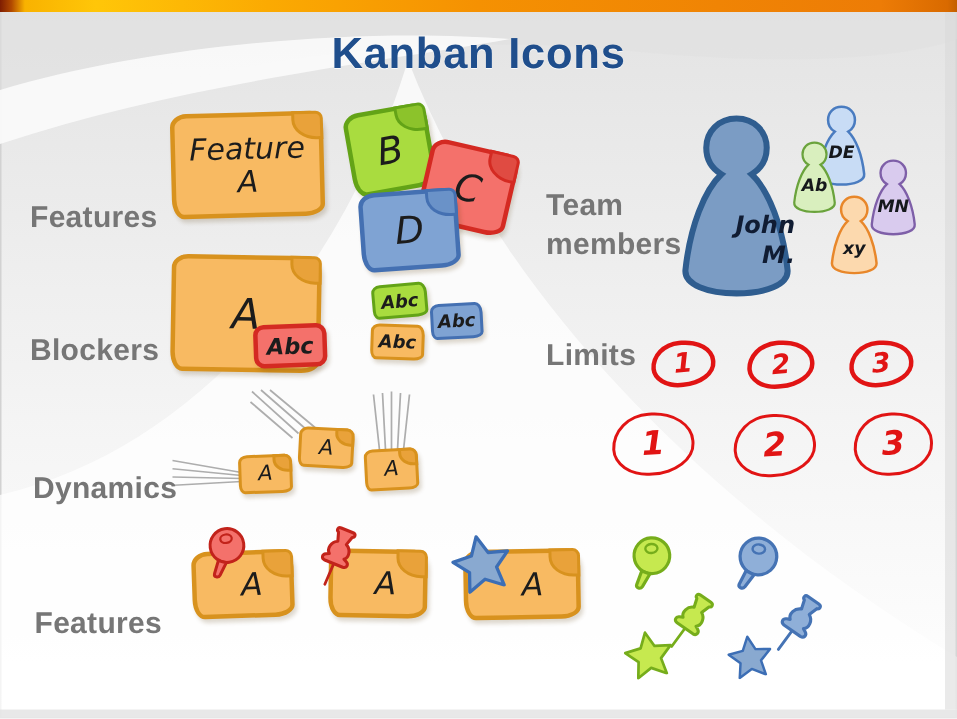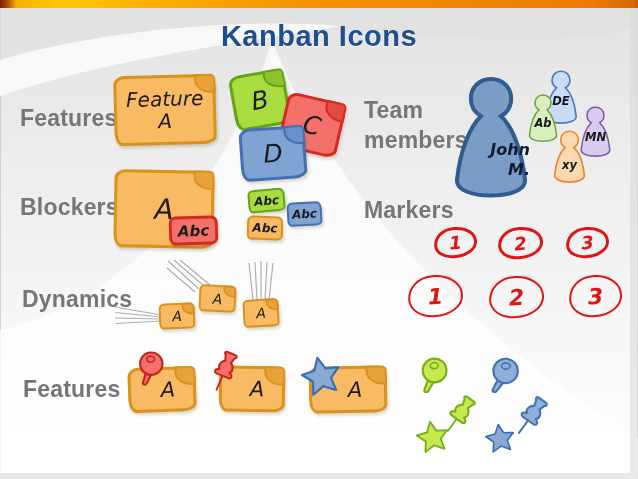--- a/index.html
+++ b/index.html
@@ -13,22 +13,22 @@
   .topbar{
     position:absolute;left:0;top:0;width:638px;height:8px;z-index:3;
     background:linear-gradient(90deg,#7e1d02 0%,#b24a00 1.2%,#f9b200 2.6%,#ffc608 10%,#fbaa02 28%,#f59102 50%,#f08404 75%,#ed7c06 92%,#d96a00 99%,#c35f00 100%);
   }
   .title{
     position:absolute;left:0;top:20px;width:638px;text-align:center;z-index:2;
     font-size:29px;font-weight:bold;color:#1f4e8c;letter-spacing:.5px;
     text-shadow:0 1px 0 rgba(255,255,255,.8);
   }
   .rowlabel{
-    position:absolute;z-index:2;font-size:23px;font-weight:bold;color:#767676;
-    line-height:1.3;letter-spacing:.2px;
+    position:absolute;z-index:2;font-size:20px;font-weight:bold;color:#767676;
+    line-height:1.3;letter-spacing:.2px;margin-top:28px;
   }
   
   .note{
     position:absolute;z-index:2;box-sizing:border-box;display:flex;align-items:center;justify-content:center;
     font-family:"DejaVu Sans",sans-serif;font-style:italic;color:#1c1c1c;
     border-radius:11px 9px 13px 8px / 9px 12px 8px 13px;
     box-shadow:1.5px 2.5px 3px rgba(90,60,10,.20);
   }
   .fold{
     position:absolute;top:-3px;right:-3px;width:17px;height:15px;z-index:1;
@@ -113,21 +113,21 @@
   </svg>
 
   <div class="topbar"></div>
   <div class="title">Kanban Icons</div>
 
   <div class="rowlabel" style="left:20px;top:104px;">Features</div>
   <div class="rowlabel" style="left:22px;top:285px;">Dynamics</div>
   <div class="rowlabel" style="left:20px;top:193px;">Blockers</div>
   <div class="rowlabel" style="left:23px;top:375px;">Features</div>
   <div class="rowlabel" style="left:364px;top:96px;width:100px;">Team members</div>
-  <div class="rowlabel" style="left:364px;top:196px;">Markers</div>
+  <div class="rowlabel" style="left:364px;top:196px;">Limits</div>
 
   <div>
     <div class="note orange" style="left:114px;top:75px;width:102px;height:70px;transform:rotate(-1.5deg);font-size:20px;">
       <div class="fold"></div>
       <div class="lines">
         <div>Feature</div>
         <div>A</div>
       </div>
     </div>
     <div class="note green" style="left:232px;top:72px;width:56px;height:56px;transform:rotate(-10deg);font-size:25px;">

